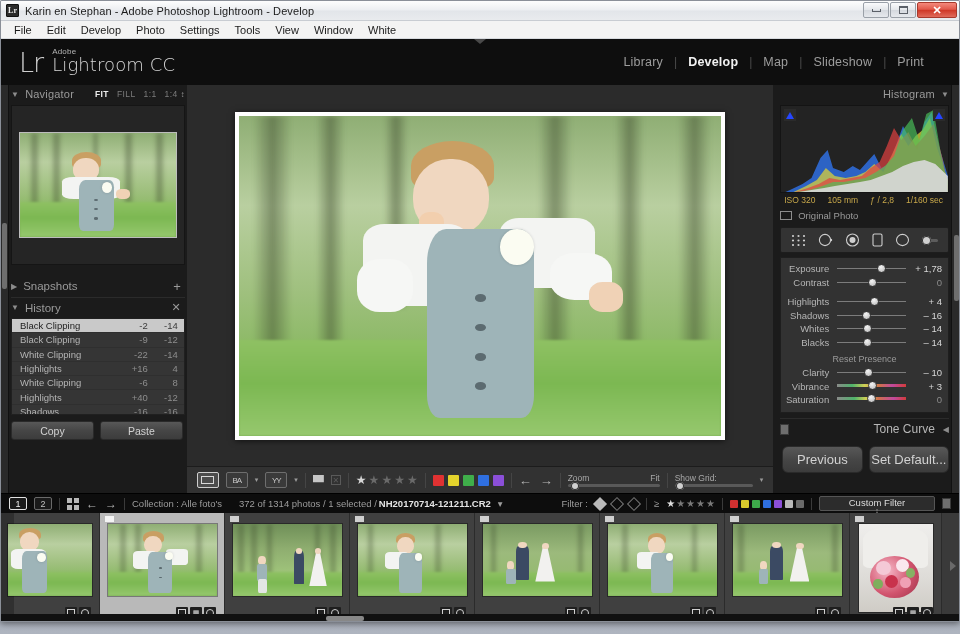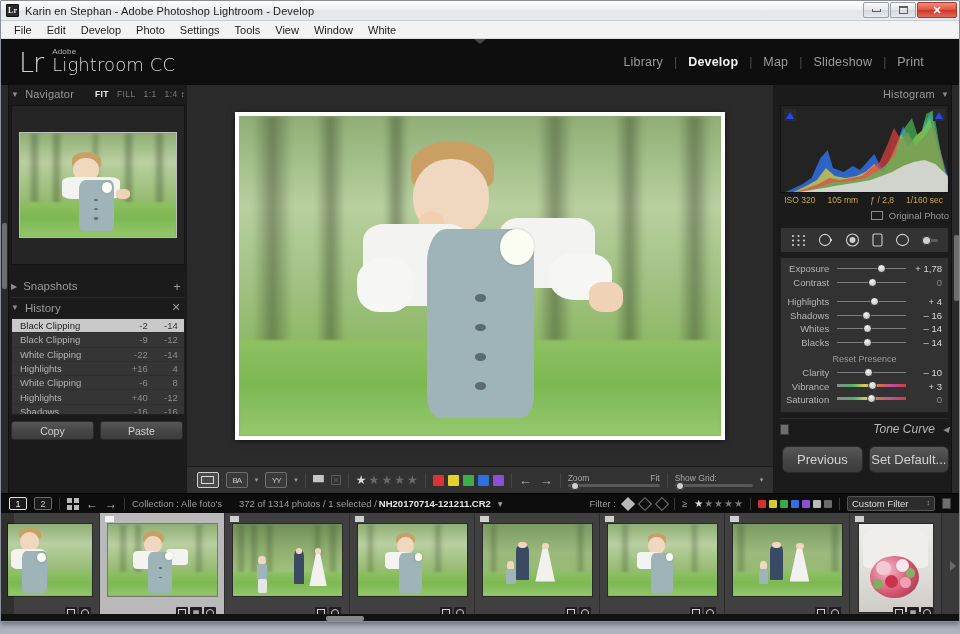--- a/index.html
+++ b/index.html
@@ -208,21 +208,21 @@
     position: relative; overflow: hidden;
   }
   .clipbtn { position: absolute; top: 3px; width: 12px; height: 12px; background: #2b2b2b;
              display: flex; align-items: center; justify-content: center; }
   .clipbtn i { width: 0; height: 0; border-left: 4px solid transparent; border-right: 4px solid transparent;
                border-bottom: 7px solid #2546ff; }
   .exif-row {
     display: flex; justify-content: space-between; font-size: 8.5px; color: #c8a84a;
     padding: 2px 6px 0 4px;
   }
-  .orig-row { display: flex; align-items: center; gap: 6px; font-size: 9.5px; color: #9a9a9a; padding-top: 5px; justify-content: flex-end; }
+  .orig-row { display: flex; align-items: center; gap: 6px; font-size: 9.5px; color: #9a9a9a; padding-top: 5px; }
   .orig-ic { width: 12px; height: 9px; border: 1px solid #8d8d8d; }
 
   .toolstrip {
     height: 26px; margin-top: 6px; background: #333333; border: 1px solid #1d1d1d;
     border-radius: 2px; display: flex; align-items: center; gap: 12px; padding: 0 10px;
   }
   .ts-ic { color: #cfcfcf; display: flex; align-items: center; }
   .ts-slider { flex: 1; height: 3px; background: #5c5c5c; border-radius: 2px; position: relative; }
 
   .basic-panel { margin-top: 4px; background: #323232; border: 1px solid #1e1e1e; padding: 4px 0 5px; }
@@ -238,21 +238,21 @@
   }
   .sl-val { width: 40px; text-align: right; color: #d8d8d8; font-size: 9.5px; padding-right: 6px; }
   .sl-val.zero { color: #8b8b8b; }
   .grad-vib { background: linear-gradient(90deg,#8a8a8a 0%,#4fb36b 22%,#cfcf55 40%,#cf6f4c 62%,#c04a9e 80%,#d23b3b 100%); height: 3px; top: -1px; }
   .grad-sat { background: linear-gradient(90deg,#8a8a8a 0%,#4fb36b 25%,#cfcf55 42%,#cf6f4c 60%,#c04a9e 82%,#d23b3b 100%); height: 3px; top: -1px; }
   .reset-line { text-align: center; font-size: 9px; color: #9a9a9a; padding: 5px 0 2px; position: relative; }
   .sect-gap { height: 6px; }
   .tone-head {
     display: flex; align-items: center; justify-content: flex-start; gap: 8px;
     height: 22px; margin-top: 5px; border-top: 1px solid #2b2b2b;
-    font-size: 12px; color: #b6b6b6; font-style: italic;
+    font-size: 12px; color: #b6b6b6;
   }
   .tone-head .tri { font-size: 8px; color: #8c8c8c; }
   .sw-ic { width: 9px; height: 11px; background: #6e6e6e; border: 1px solid #3a3a3a; }
   .prev-row { display: flex; gap: 6px; padding: 6px 0 0 2px; }
   .prev-btn {
     flex: 1; height: 27px; border-radius: 6px;
     background: linear-gradient(180deg,#585858 0%,#464646 50%,#3c3c3c 100%);
     border: 1px solid #2a2a2a;
     color: #d2d2d2; font-size: 13px;
     display: flex; align-items: center; justify-content: center;
@@ -277,23 +277,23 @@
   .fs-spacer { flex: 1; }
   .flt-lbl { font-size: 9.5px; color: #9d9d9d; }
   .flag-sm { width: 10px; height: 10px; transform: rotate(45deg); }
   .flag-sm.f1 { background: #b9b9b9; }
   .flag-sm.f2, .flag-sm.f3 { border: 1px solid #777; }
   .fstars { display: flex; gap: 1px; align-items: center; }
   .fstar { font-size: 10px; color: #7a7a7a; }
   .fstar.on { color: #e0e0e0; }
   .fsw { width: 8px; height: 8px; border-radius: 1px; }
   .custom-filter {
-    display: flex; align-items: center; height: 15px; width: 88px;
+    display: flex; align-items: center; height: 15px; width: 116px;
     background: #2c2c2c; border: 1px solid #555; border-radius: 2px;
-    font-size: 9.5px; color: #dcdcdc; padding: 0 4px; justify-content: space-between;
+    font-size: 9.5px; color: #dcdcdc; padding: 0 4px; justify-content: space-between; flex-direction: column;
   }
   .cf-spin { font-size: 7px; color: #b0b0b0; line-height: .9; text-align: center; }
 
   
   .filmstrip {
     height: 109px; background: #3a3a3a; display: flex; align-items: flex-start;
     position: relative; overflow: hidden;
   }
   .fs-edge { width: 13px; height: 109px; background: #303030; }
   .cell {

